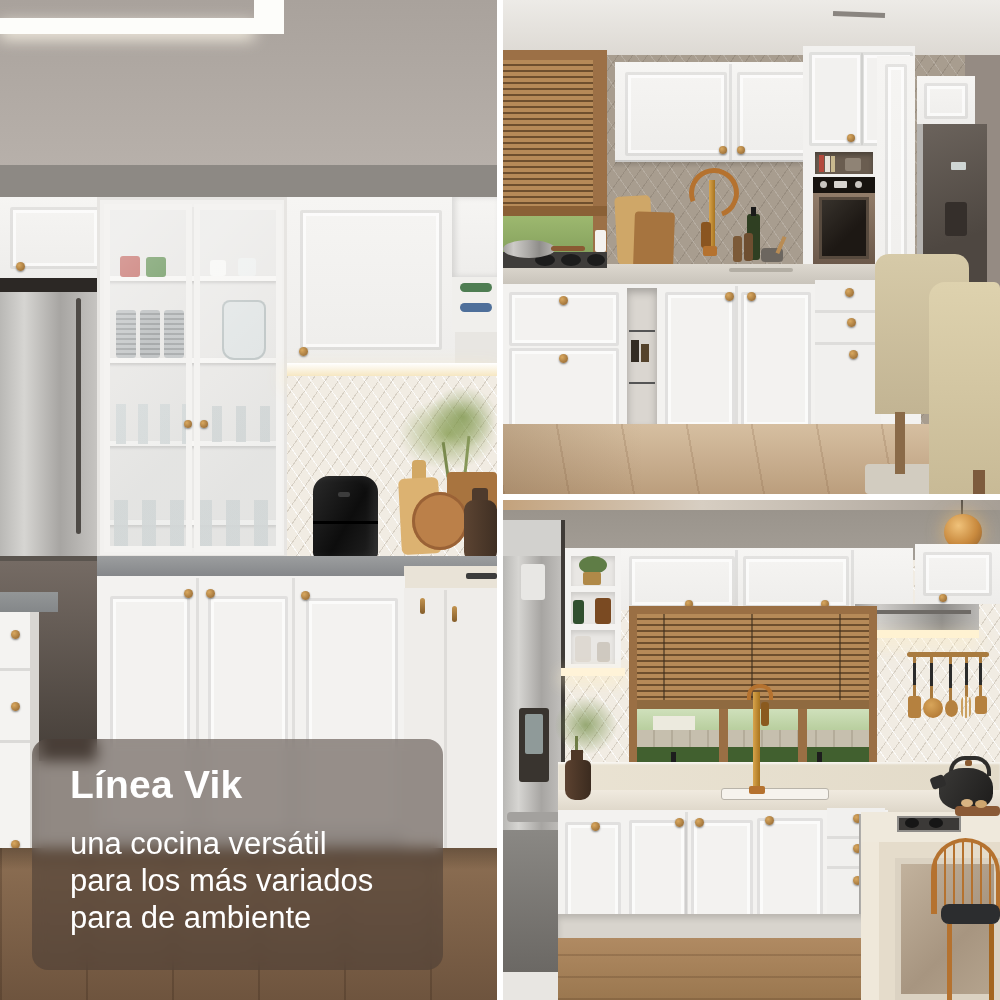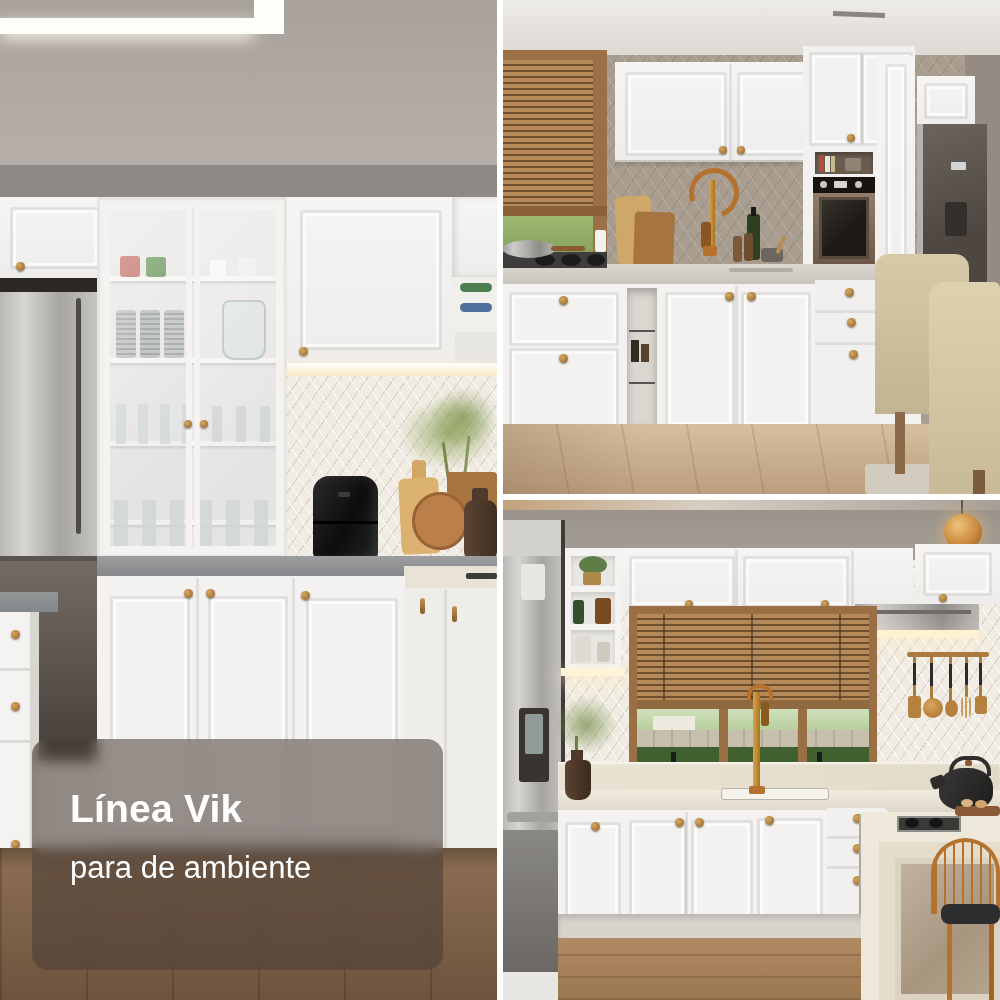--- a/index.html
+++ b/index.html
@@ -15,21 +15,21 @@
   .chevT{background-color:#a89d8f;background-image:repeating-linear-gradient(55deg,rgba(255,255,255,0.16) 0 1px,rgba(0,0,0,0) 1px 12px),repeating-linear-gradient(-55deg,rgba(60,50,40,0.14) 0 1px,rgba(0,0,0,0) 1px 12px);}
   .steel{background:linear-gradient(90deg,#a3a19e 0%,#cdcbc8 20%,#b0aeab 45%,#8f8d8a 70%,#bab8b5 100%);}
   .steelV{background:linear-gradient(90deg,#b9b8b5,#d6d5d2 25%,#a7a5a2 62%,#c6c4c1);}
   .woodD{background-image:repeating-linear-gradient(90deg,rgba(40,25,15,0.22) 0 2px,rgba(0,0,0,0) 2px 86px),linear-gradient(180deg,#8d6f53,#6e543e);}
   .woodL{background-image:repeating-linear-gradient(80deg,rgba(120,85,55,0.18) 0 2px,rgba(0,0,0,0) 2px 64px),linear-gradient(180deg,#d6bfa1,#bb9e7d);}
   .woodM{background-image:repeating-linear-gradient(0deg,rgba(70,45,25,0.20) 0 2px,rgba(0,0,0,0) 2px 22px),linear-gradient(180deg,#b08a62,#9a774f);}
   .blinds{background:repeating-linear-gradient(180deg,#b68a58 0 4px,#6e4f2e 4px 6px);}
   .glassdoor{border:6px solid #f4f3f1;background:linear-gradient(135deg,rgba(255,255,255,0.30) 8%,rgba(255,255,255,0.05) 42%,rgba(200,205,205,0.18) 75%);}
   .caption{position:absolute;left:32px;top:739px;width:411px;height:231px;border-radius:16px;
            background:rgba(73,61,52,0.55);backdrop-filter:blur(7px);-webkit-backdrop-filter:blur(7px);
-           padding:48px 26px 0 38px;box-sizing:border-box;color:var(--c-caption-text,#ffffff);}
+           padding:24px 26px 0 38px;box-sizing:border-box;color:var(--c-caption-text,#ffffff);}
   .caption h1{margin:0 0 18px 0;font-size:39px;font-weight:700;letter-spacing:0.2px;}
   .caption p{margin:0;font-size:31px;line-height:37px;font-weight:400;}
 </style>
 </head>
 <body>
 
 <div class="canvas">
 
   <section class="ph" style="left:0;top:0;width:497px;height:1000px">
     <i class="p" style="left:0;top:0;width:497px;height:165px;background:linear-gradient(180deg,#a9a29c,#b7b0aa)"></i>
@@ -360,16 +360,18 @@
     <i class="p" style="left:392px;top:358px;width:105px;height:142px;border:6px solid #dbd2c2;background:linear-gradient(135deg,#c2b29d,#a79580 60%,#b5a48e);box-sizing:border-box"></i>
 
     <i class="p" style="left:428px;top:338px;width:69px;height:76px;border:4px solid #b5722f;border-bottom:none;border-radius:54px 54px 0 0;background:repeating-linear-gradient(90deg,#b5722f 0 2px,rgba(0,0,0,0) 2px 9px);box-sizing:border-box"></i>
     <i class="p" style="left:438px;top:404px;width:59px;height:20px;border-radius:8px;background:#2c2d2f"></i>
     <i class="p" style="left:444px;top:424px;width:5px;height:76px;background:#b5722f"></i>
     <i class="p" style="left:486px;top:424px;width:5px;height:76px;background:#a3651f"></i>
   </section>
 
   <aside class="caption">
     <h1>Línea Vik</h1>
+    <p>una cocina versátil</p>
+    <p>para los más variados</p>
     <p>para de ambiente</p>
   </aside>
 
 </div>
 
 </body></html>

